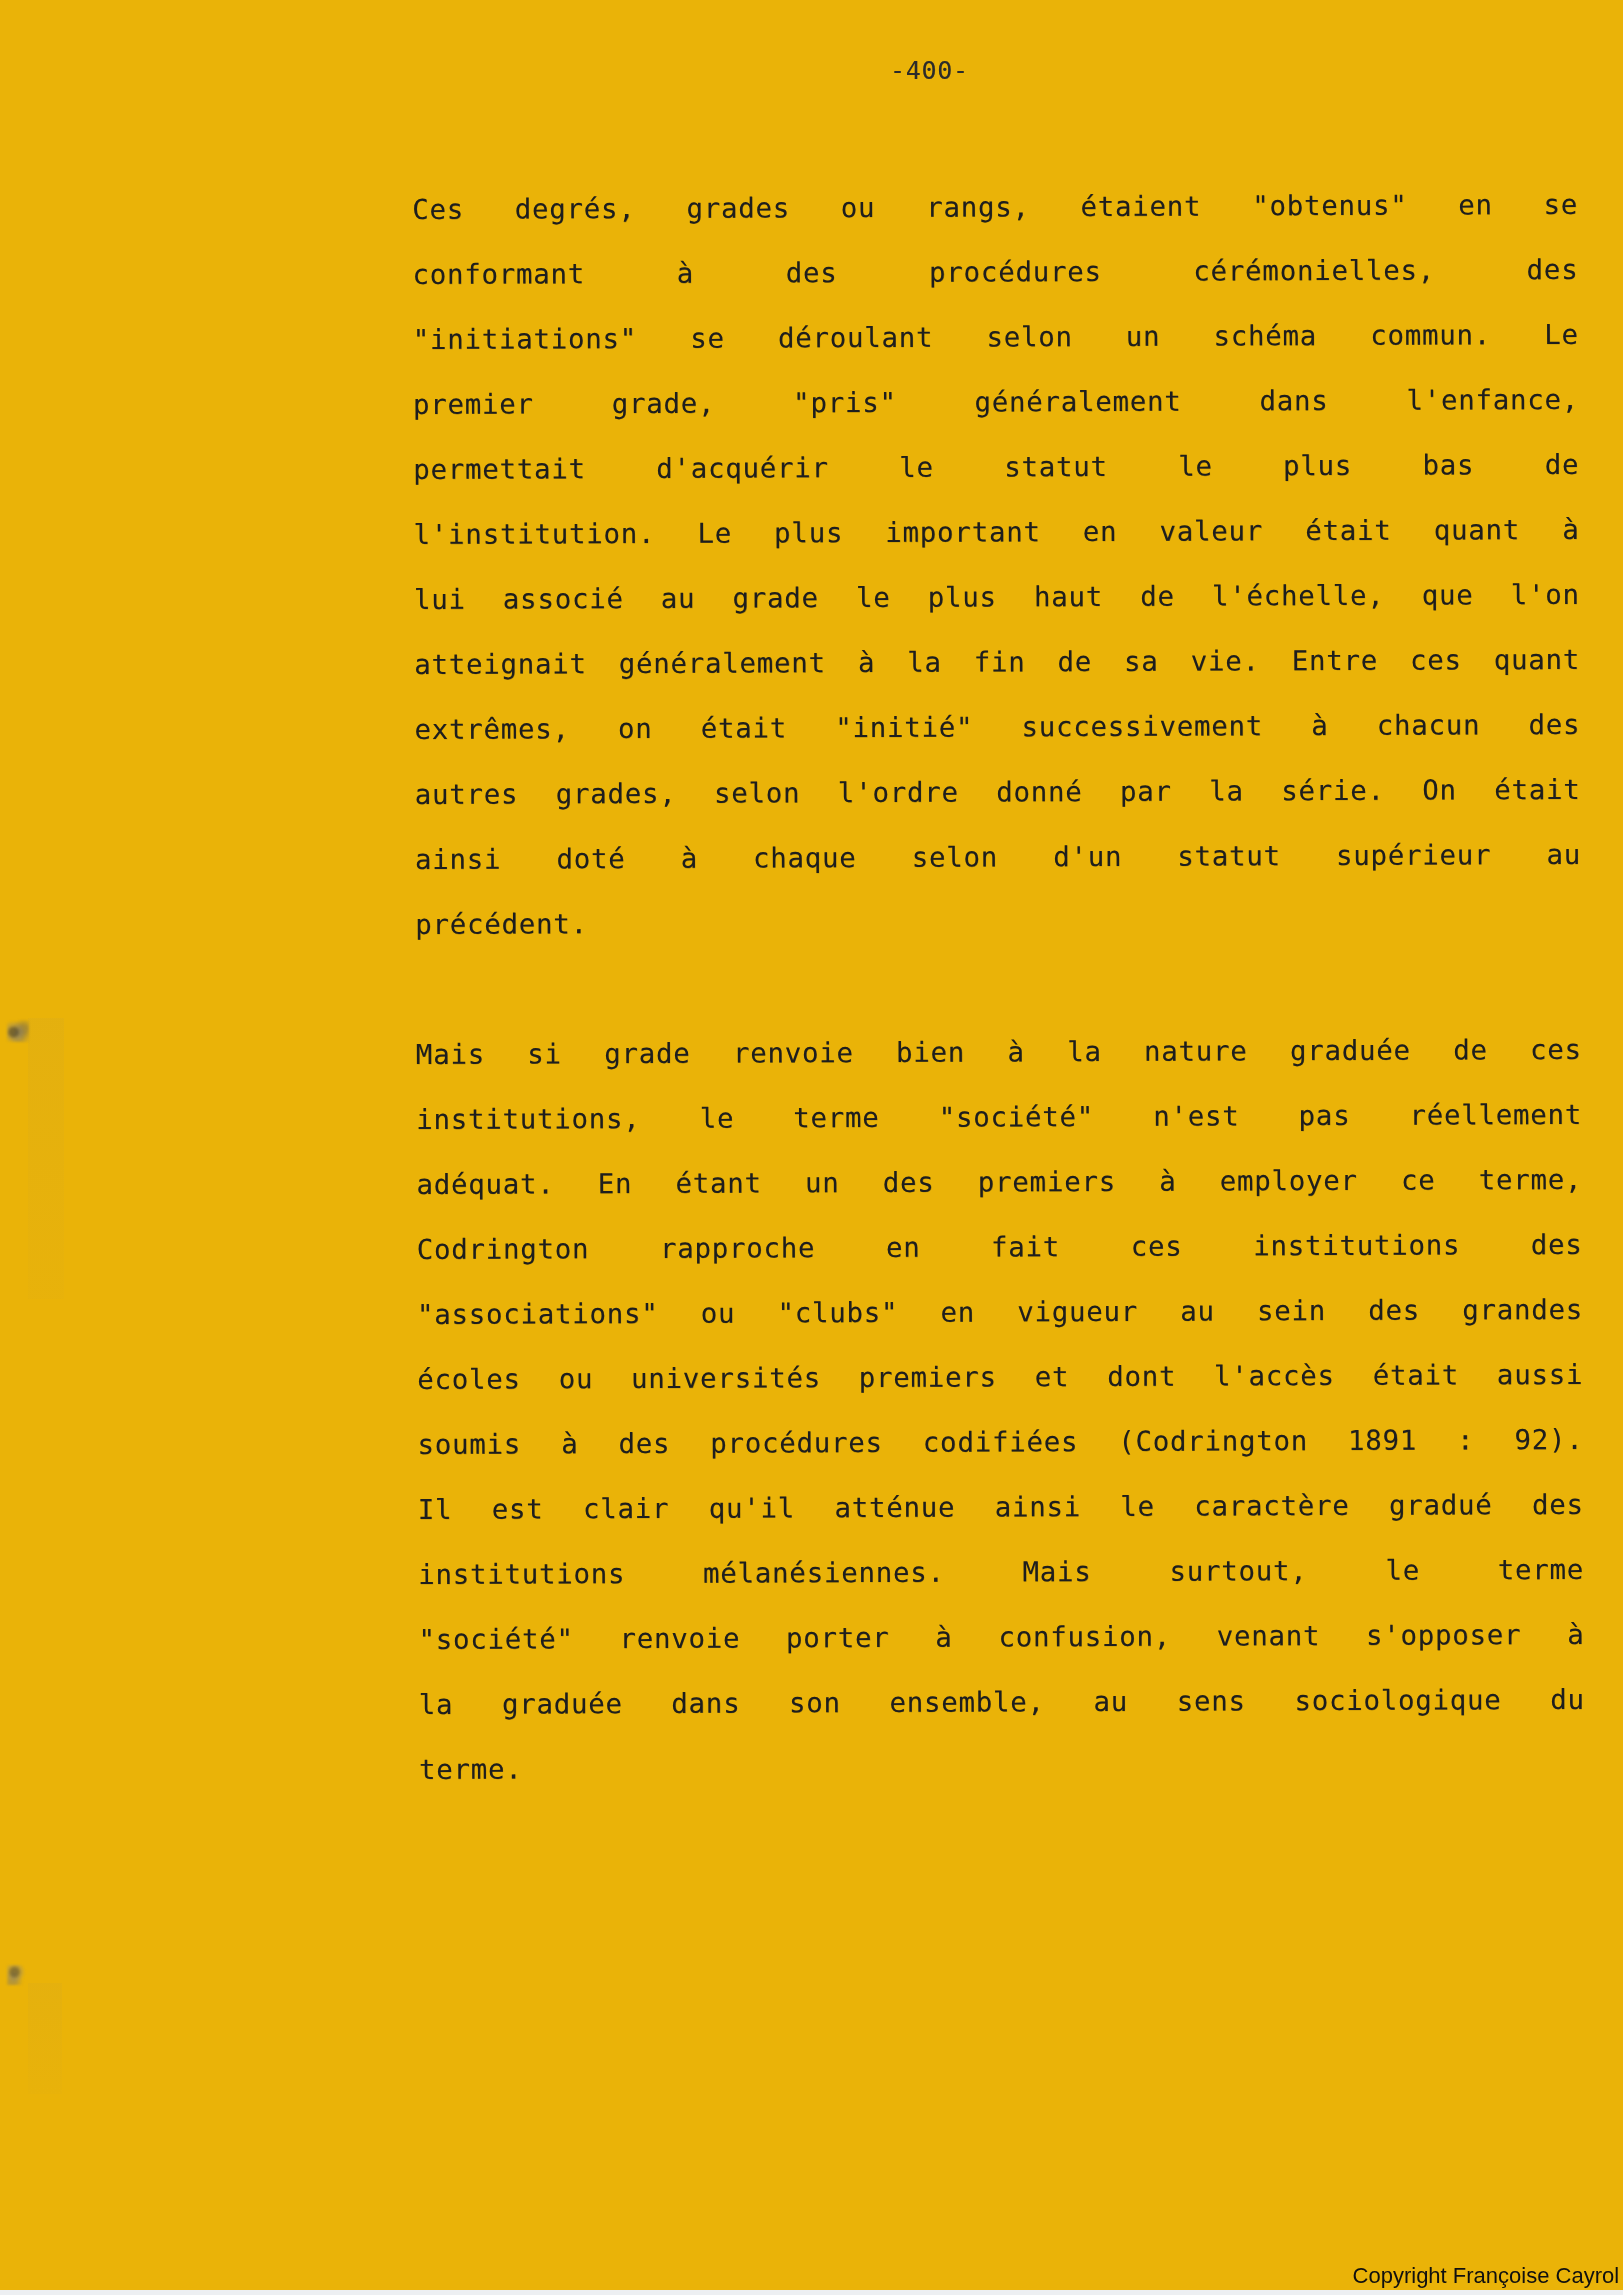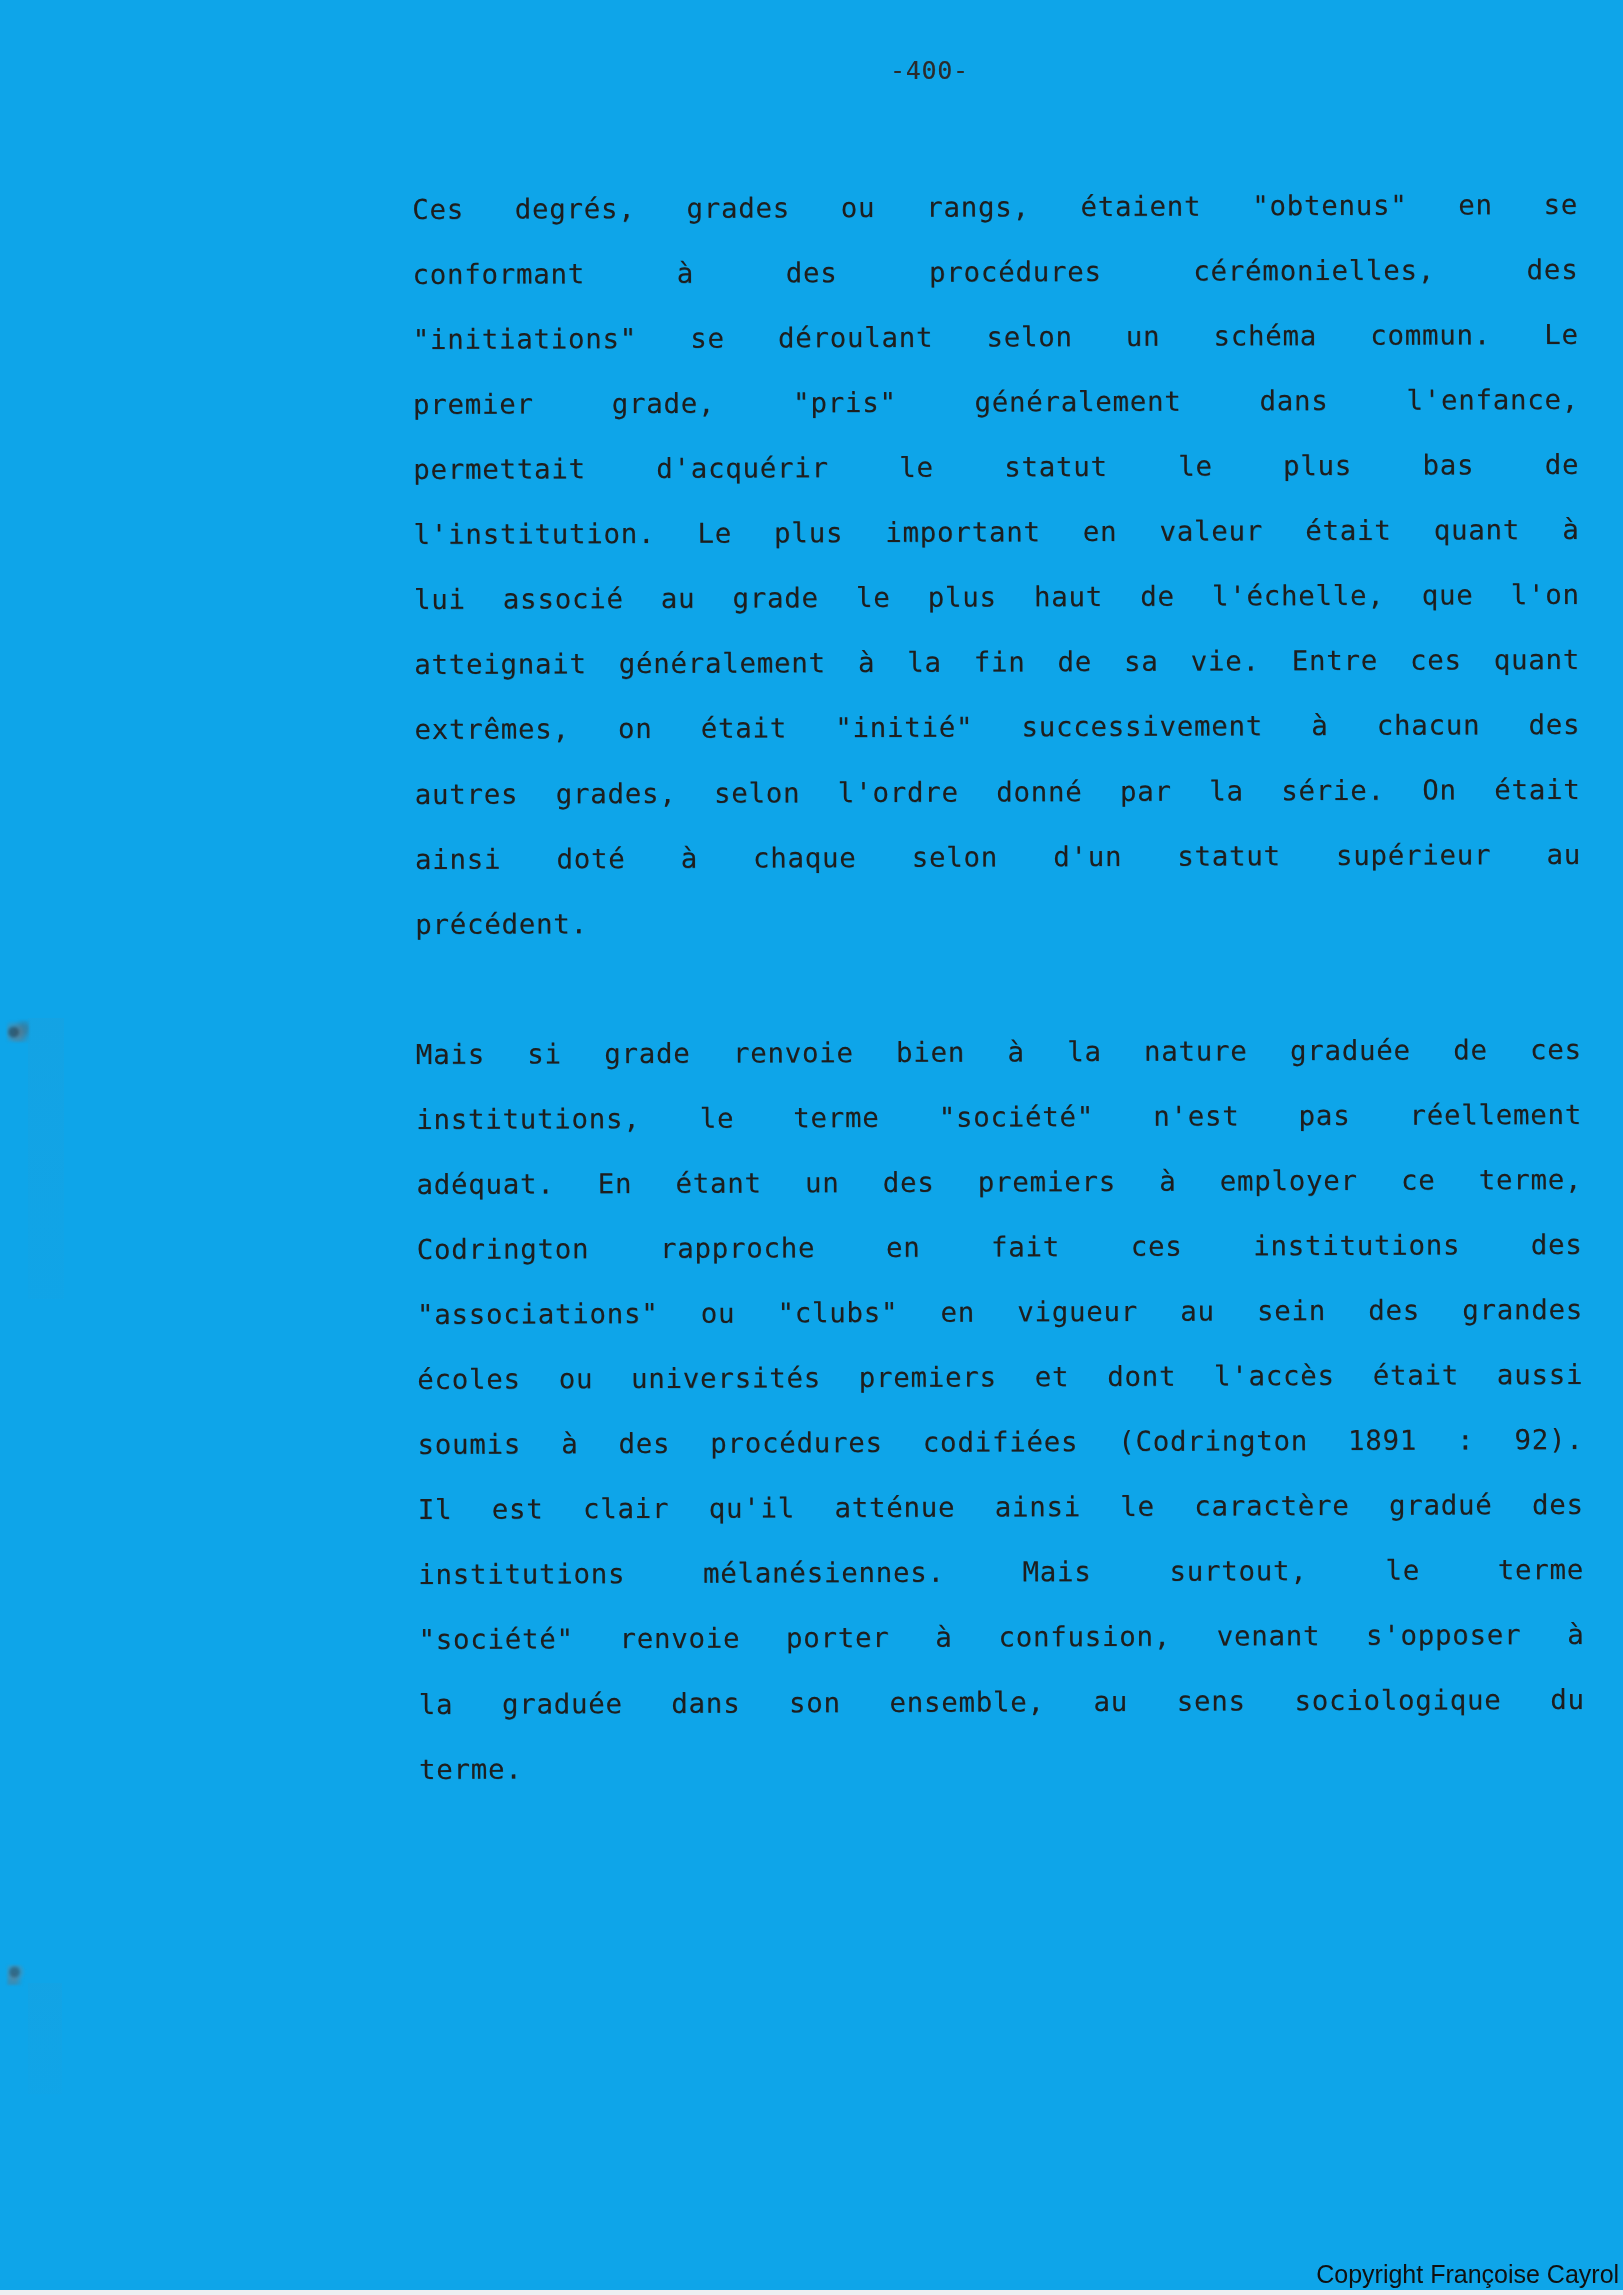--- a/index.html
+++ b/index.html
@@ -10,21 +10,21 @@
   body {
     width: 1623px;
     height: 2295px;
     position: relative;
     overflow: hidden;
     font-family: "DejaVu Sans Mono", monospace;
   }
   .page {
     position: absolute;
     inset: 0;
-    background: #0ea5e9;
+    background: #eab308;
   }
   .page-number {
     position: absolute;
     top: 56px;
     left: 890px;
     font-size: 25px;
     letter-spacing: 0.7px;
     color: #2b2b2b;
     text-shadow: 0.3px 0.3px 0 rgba(40,40,40,0.35);
   }
@@ -49,21 +49,21 @@
   }
   .line.justified {
     display: flex;
     justify-content: space-between;
   }
   .copyright {
     position: absolute;
     right: 3.9px;
     bottom: 6.5px;
     font-family: "Liberation Sans", sans-serif;
-    font-size: 25px;
+    font-size: 22px;
     color: #101010;
   }
   .bottom-strip {
     position: absolute;
     left: 0;
     bottom: 0;
     width: 100%;
     height: 4.6px;
     background: #edeff2;
   }

